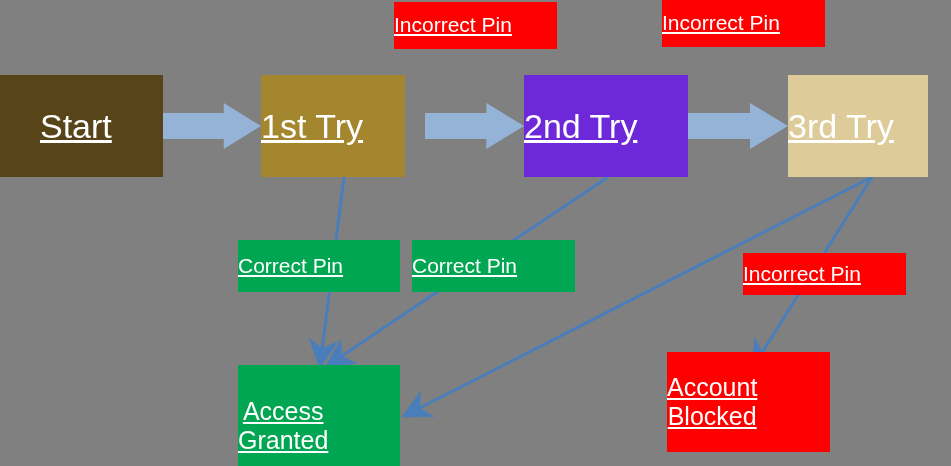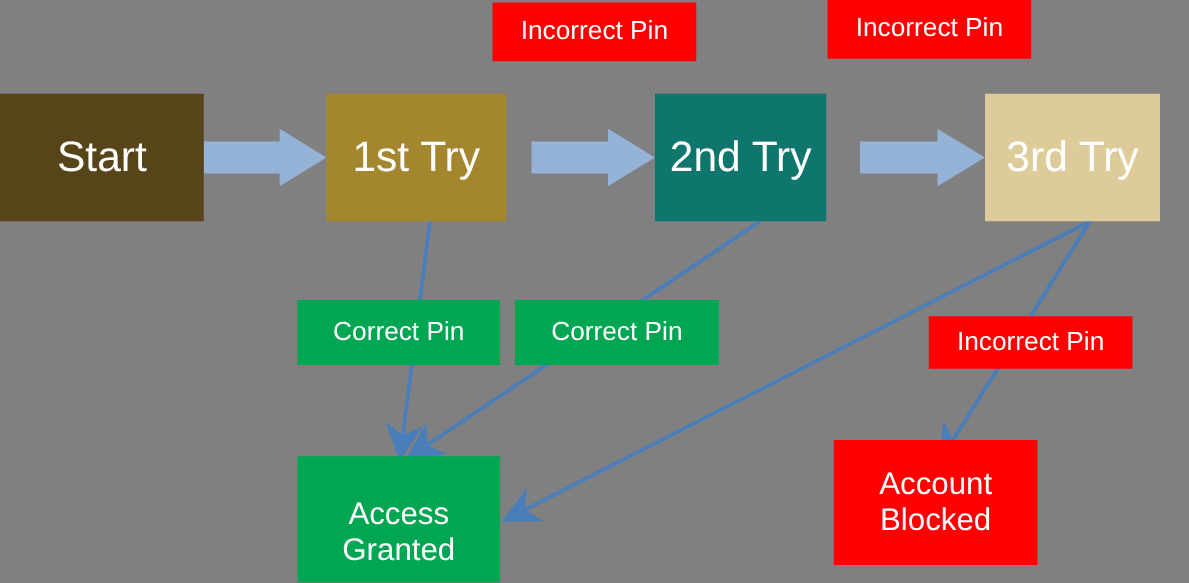--- a/index.html
+++ b/index.html
@@ -12,26 +12,27 @@
     width: 951px;
     height: 466px;
     background: #808080;
     overflow: hidden;
     font-family: "Liberation Sans", sans-serif;
   }
   .node {
     position: absolute;
     display: flex;
     align-items: center;
-    justify-content: center;
+    justify-content: flex-start;
     text-align: center;
     color: #ffffff;
     box-sizing: border-box;
     line-height: 1.18;
     white-space: pre-line;
+    text-decoration: underline;
   }
   .stage {
     font-size: 34px;
     font-weight: 400;
   }
   .label {
     font-size: 21px;
     font-weight: 400;
   }
   .terminal {
@@ -67,23 +68,23 @@
       </g>
   </svg>
 
   <div id="blockarrow-group">
       <div class="blockarrow" style="left: 163px; top: 103px; width: 98px; height: 46px; background: rgb(149, 179, 215); clip-path: polygon(0% 22%, 62% 22%, 62% 0%, 100% 50%, 62% 100%, 62% 78%, 0% 78%);"></div>
       <div class="blockarrow" style="left: 425px; top: 103px; width: 99px; height: 46px; background: rgb(149, 179, 215); clip-path: polygon(0% 22%, 62% 22%, 62% 0%, 100% 50%, 62% 100%, 62% 78%, 0% 78%);"></div>
       <div class="blockarrow" style="left: 688px; top: 103px; width: 100px; height: 46px; background: rgb(149, 179, 215); clip-path: polygon(0% 22%, 62% 22%, 62% 0%, 100% 50%, 62% 100%, 62% 78%, 0% 78%);"></div>
     </div>
 
   <div id="stage-group">
-      <div class="node stage" style="left: 0px; top: 75px; width: 163px; height: 102px; background: rgb(87, 68, 24);"><span>Start</span></div>
+      <div class="node stage" style="left: 0px; top: 75px; width: 163px; height: 102px; background: rgb(87, 68, 24); padding-left: 40px;"><span>Start</span></div>
       <div class="node stage" style="left: 261px; top: 75px; width: 144px; height: 102px; background: rgb(164, 134, 47);"><span>1st Try</span></div>
-      <div class="node stage" style="left: 524px; top: 75px; width: 137px; height: 102px; background: #0f766e;"><span>2nd Try</span></div>
+      <div class="node stage" style="left: 524px; top: 75px; width: 164px; height: 102px; background: #6d28d9;"><span>2nd Try</span></div>
       <div class="node stage" style="left: 788px; top: 75px; width: 140px; height: 102px; background: rgb(221, 204, 154);"><span>3rd Try</span></div>
     </div>
 
   <div id="edgelabel-group">
       <div class="node label" style="left: 394px; top: 2px; width: 163px; height: 47px; background: rgb(255, 0, 0);"><span>Incorrect Pin</span></div>
       <div class="node label" style="left: 662px; top: 0px; width: 163px; height: 47px; background: rgb(255, 0, 0);"><span>Incorrect Pin</span></div>
       <div class="node label" style="left: 238px; top: 240px; width: 162px; height: 52px; background: rgb(0, 166, 81);"><span>Correct Pin</span></div>
       <div class="node label" style="left: 412px; top: 240px; width: 163px; height: 52px; background: rgb(0, 166, 81);"><span>Correct Pin</span></div>
       <div class="node label" style="left: 743px; top: 253px; width: 163px; height: 42px; background: rgb(255, 0, 0);"><span>Incorrect Pin</span></div>
     </div>

